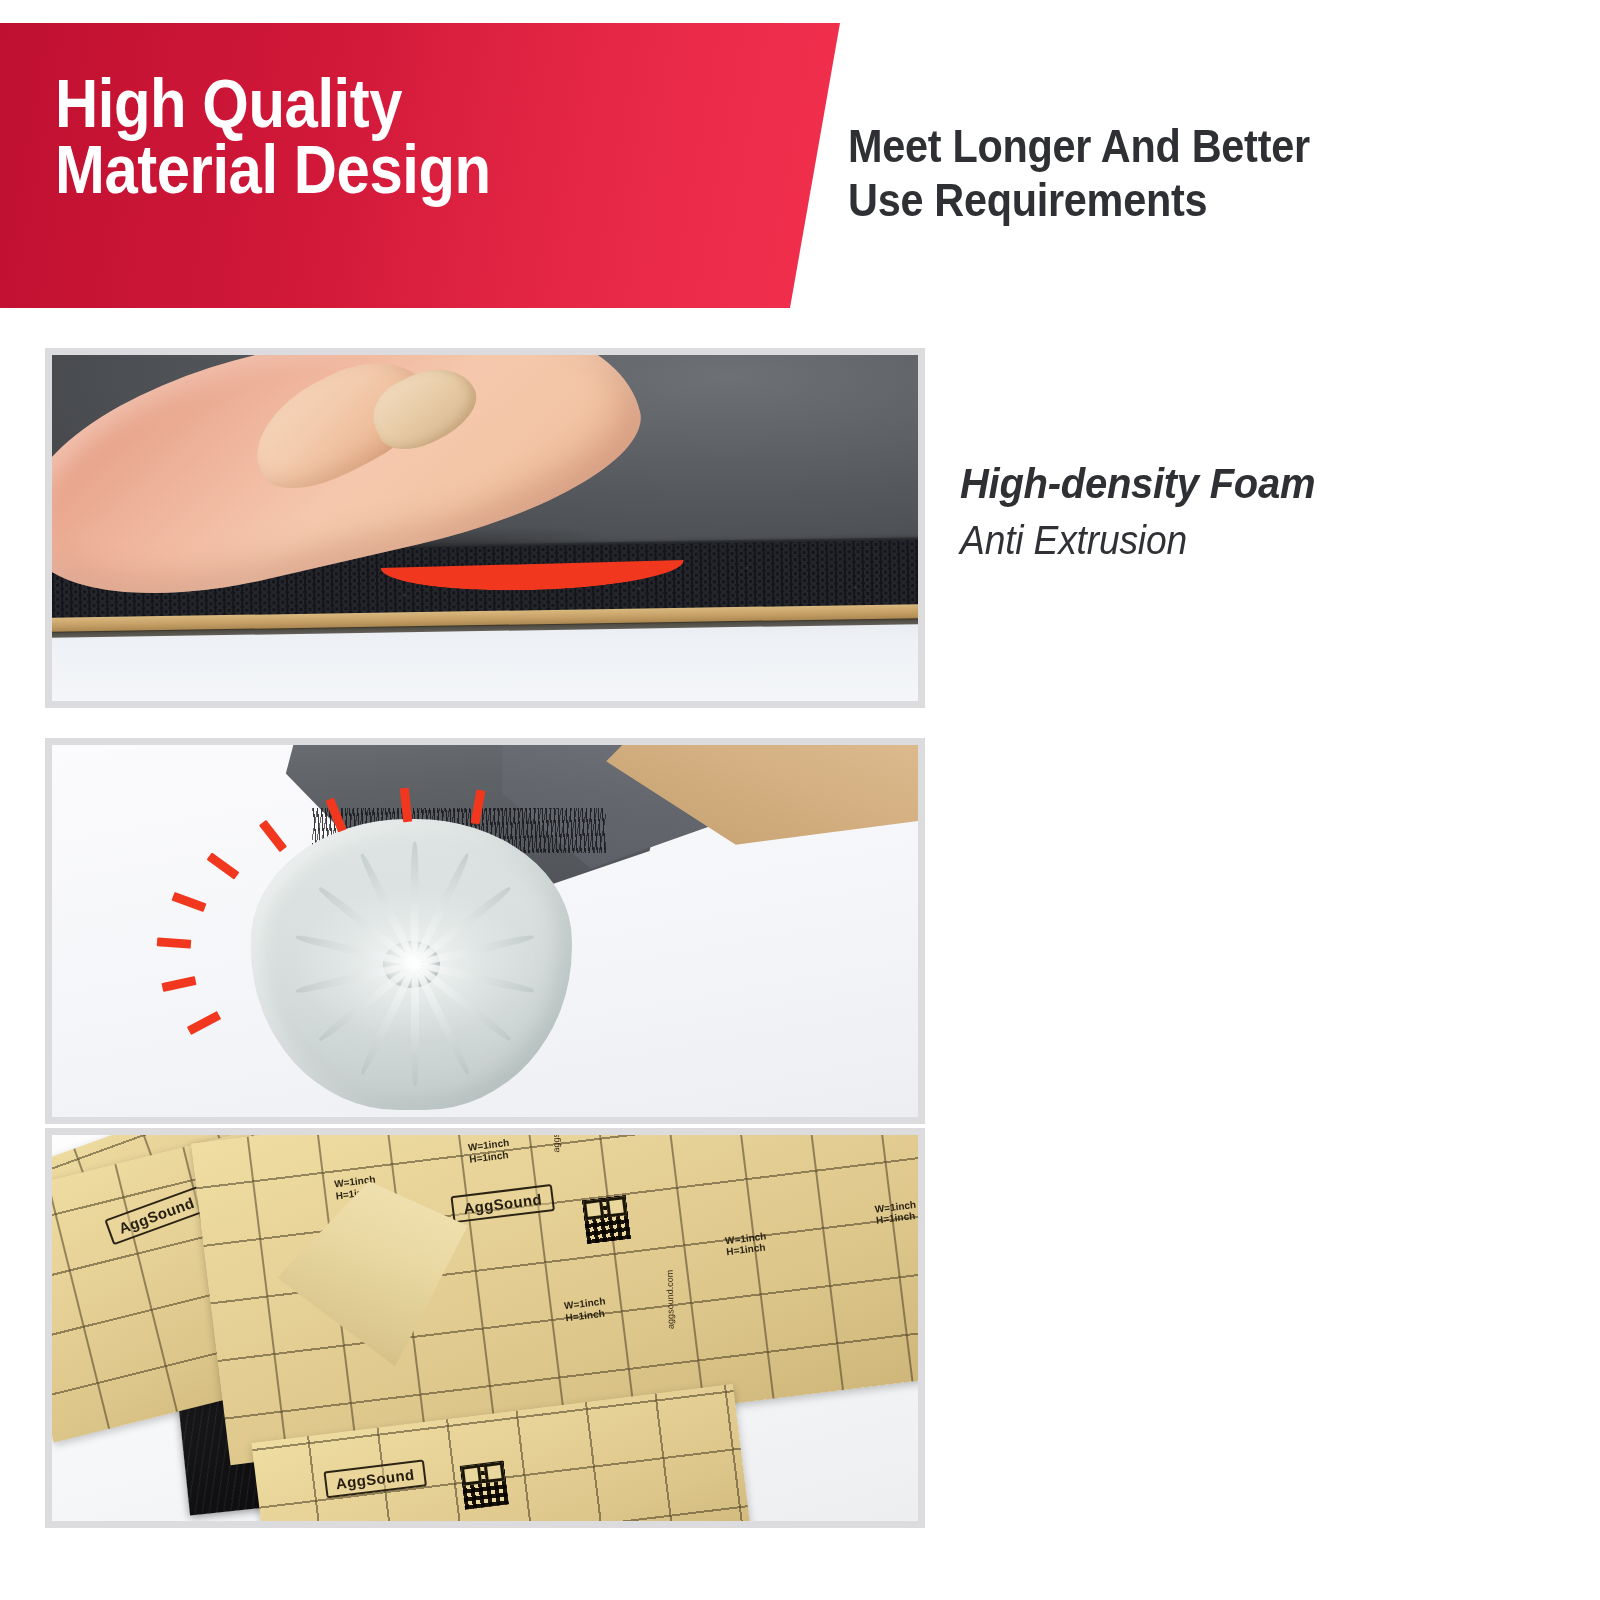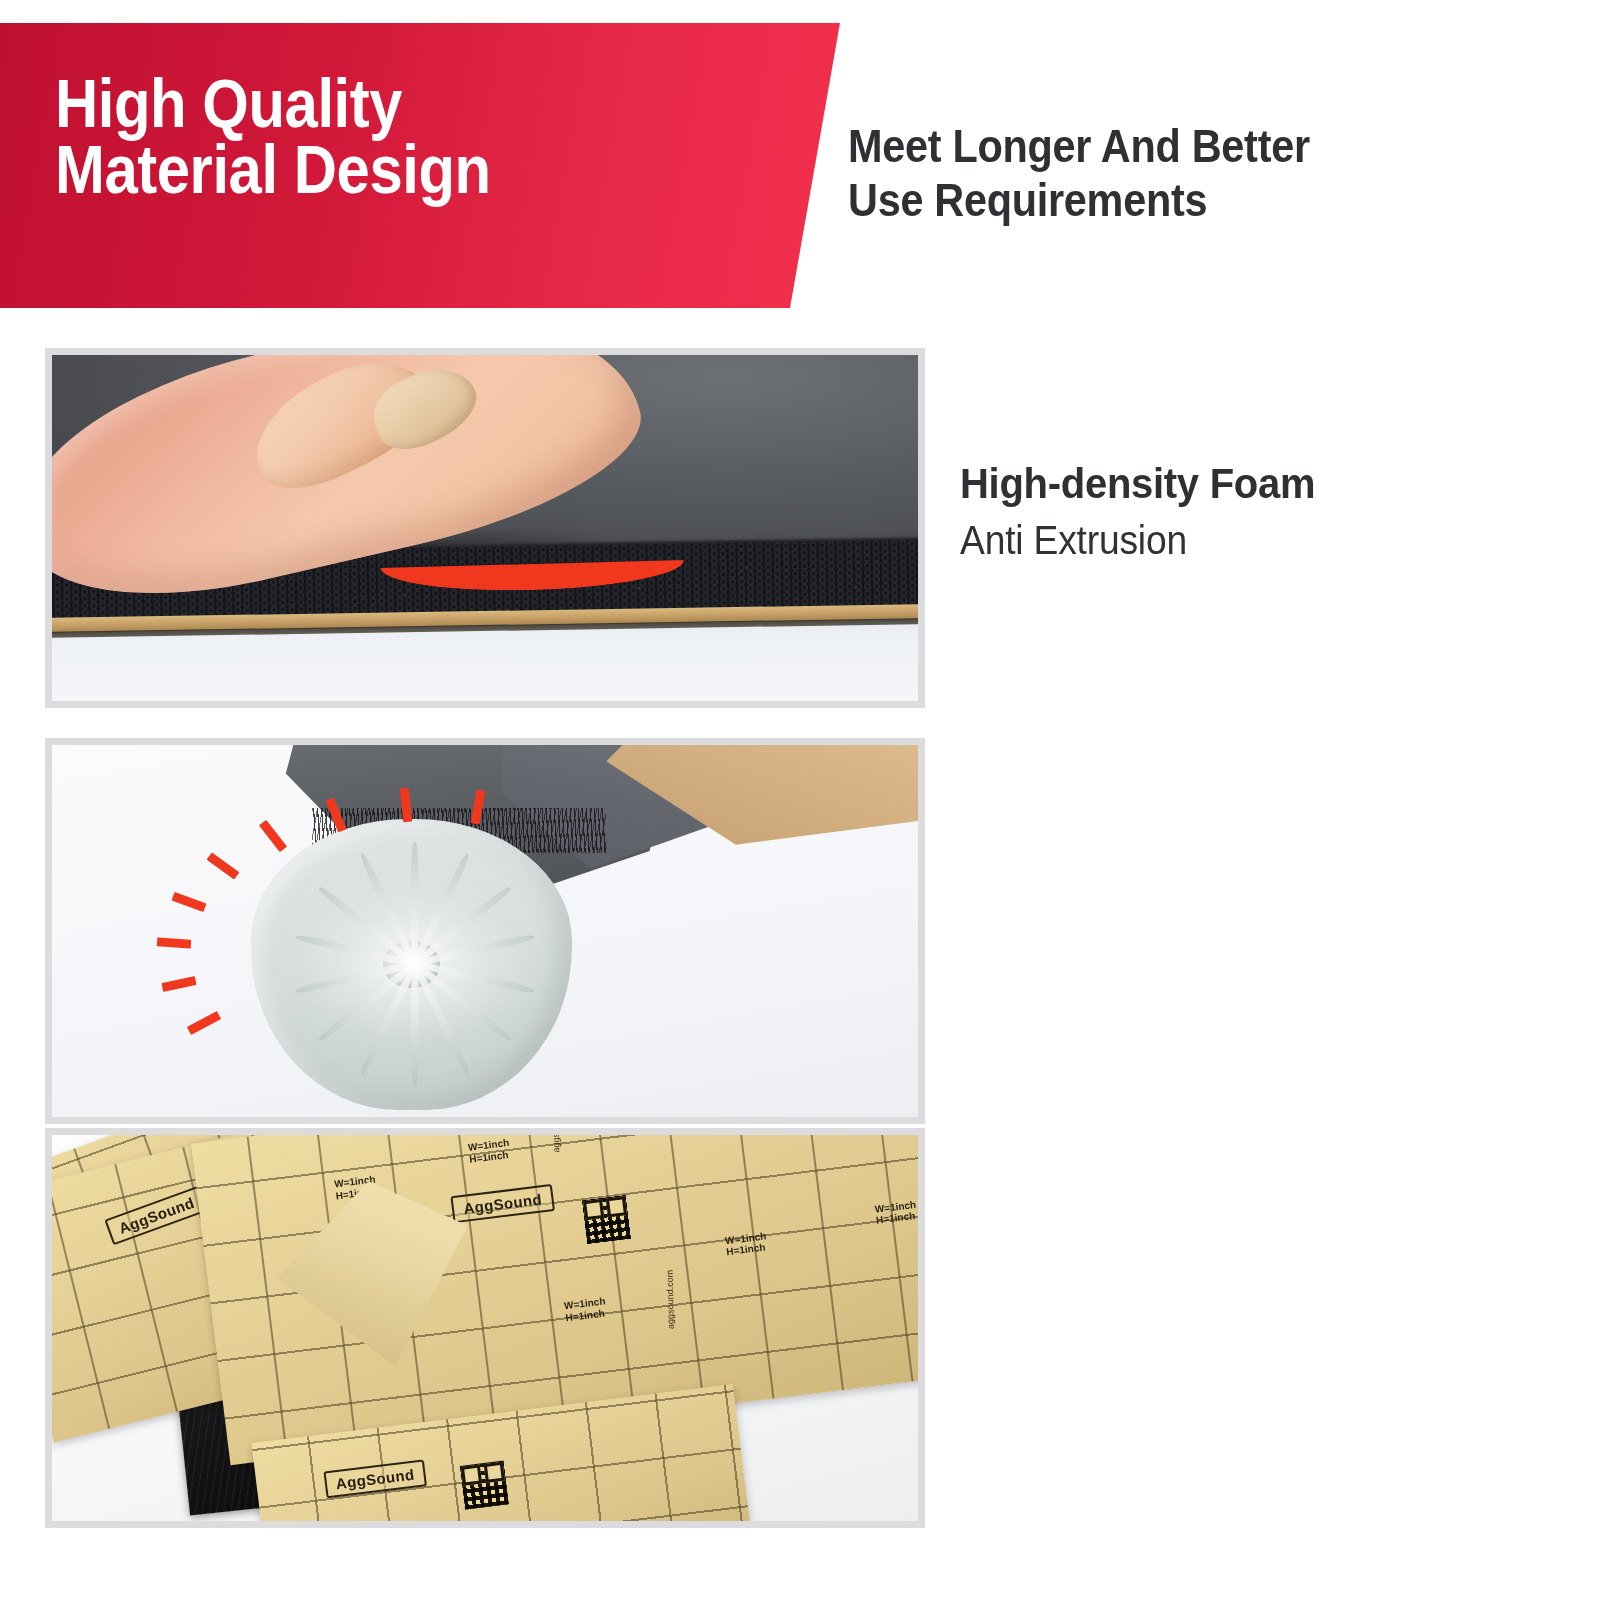--- a/index.html
+++ b/index.html
@@ -258,21 +258,21 @@
       linear-gradient(160deg,#2e2e30 0%,#18181a 40%,#0c0c0e 72%,#202022 100%);
     box-shadow:0 2px 8px rgba(0,0,0,0.4);
   }
   .peelflap{
     position:absolute;
     background:linear-gradient(200deg,#f3e4b6 0%,#e9d8a2 40%,#d9c58c 78%,#c6b178 100%);
     box-shadow:-3px 3px 10px rgba(0,0,0,0.28);
   }
 
   
-  .feature-text{position:absolute;left:960px;width:640px;}
+  .feature-text{position:absolute;left:960px;width:640px;font-style:italic;}
   #row-0 .feature-text{top:112px;}
   #row-1 .feature-text{top:120px;}
   #row-2 .feature-text{top:118px;}
 
   .feature-title{
     color:#2e3033;
     font-size:43px;line-height:1.1;
     font-weight:bold;
     letter-spacing:-0.3px;
     transform:scaleX(0.93);

